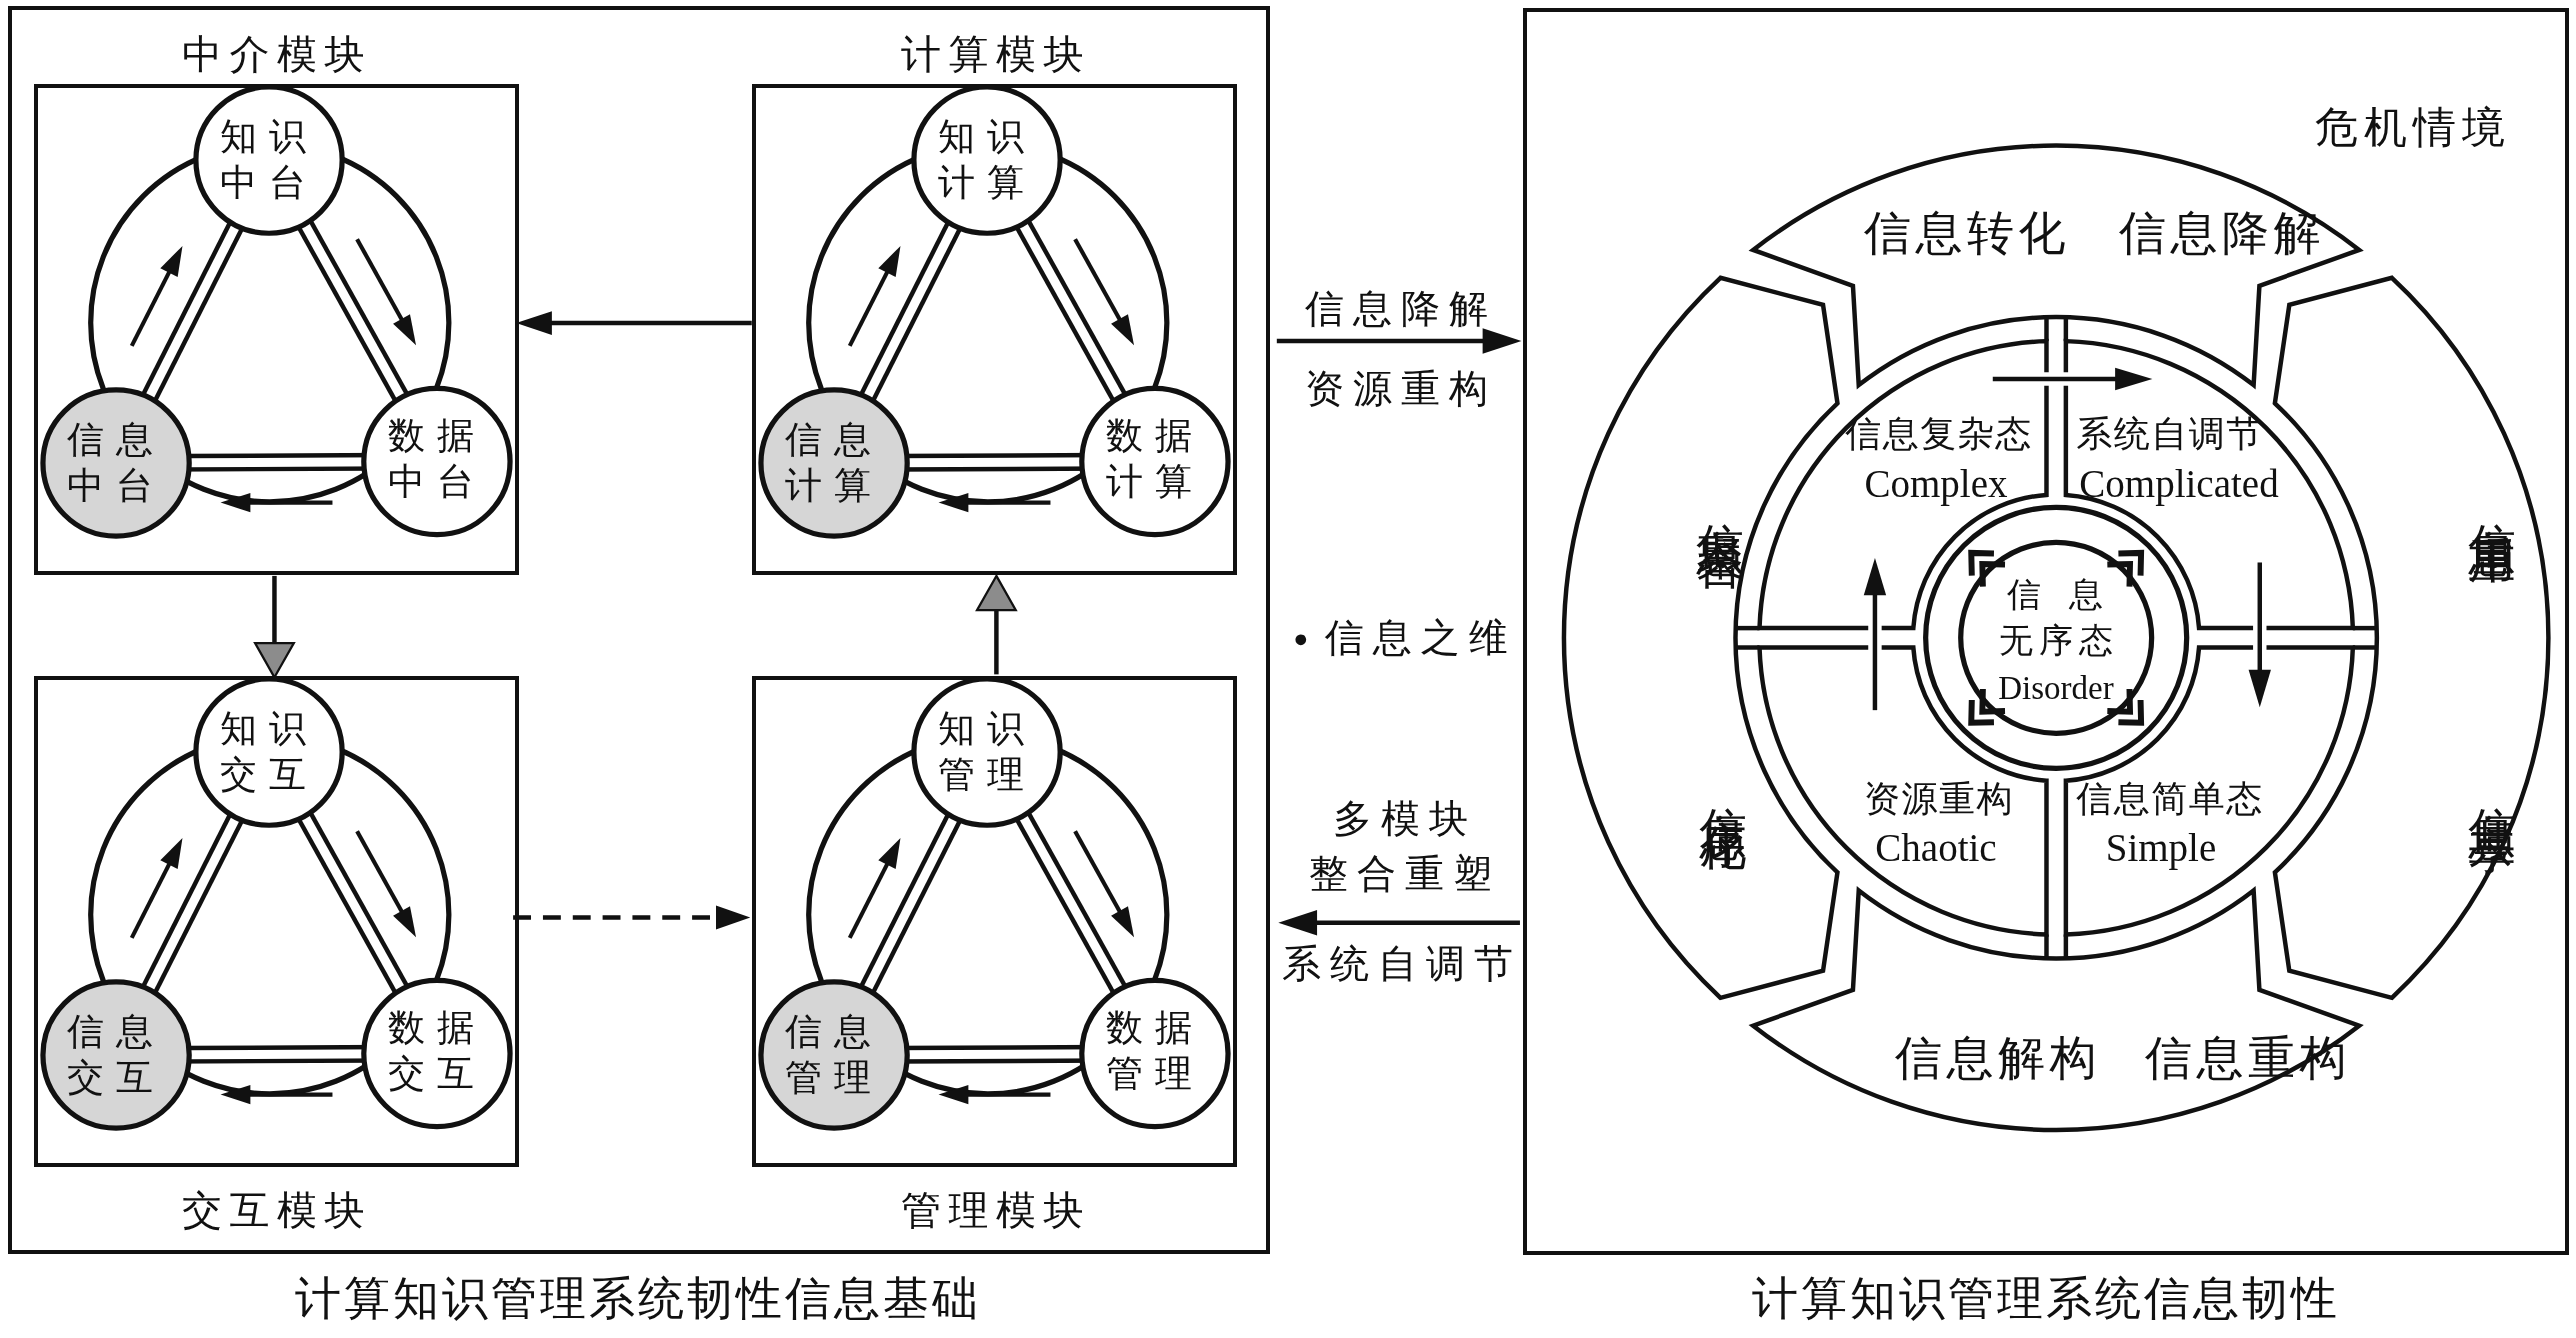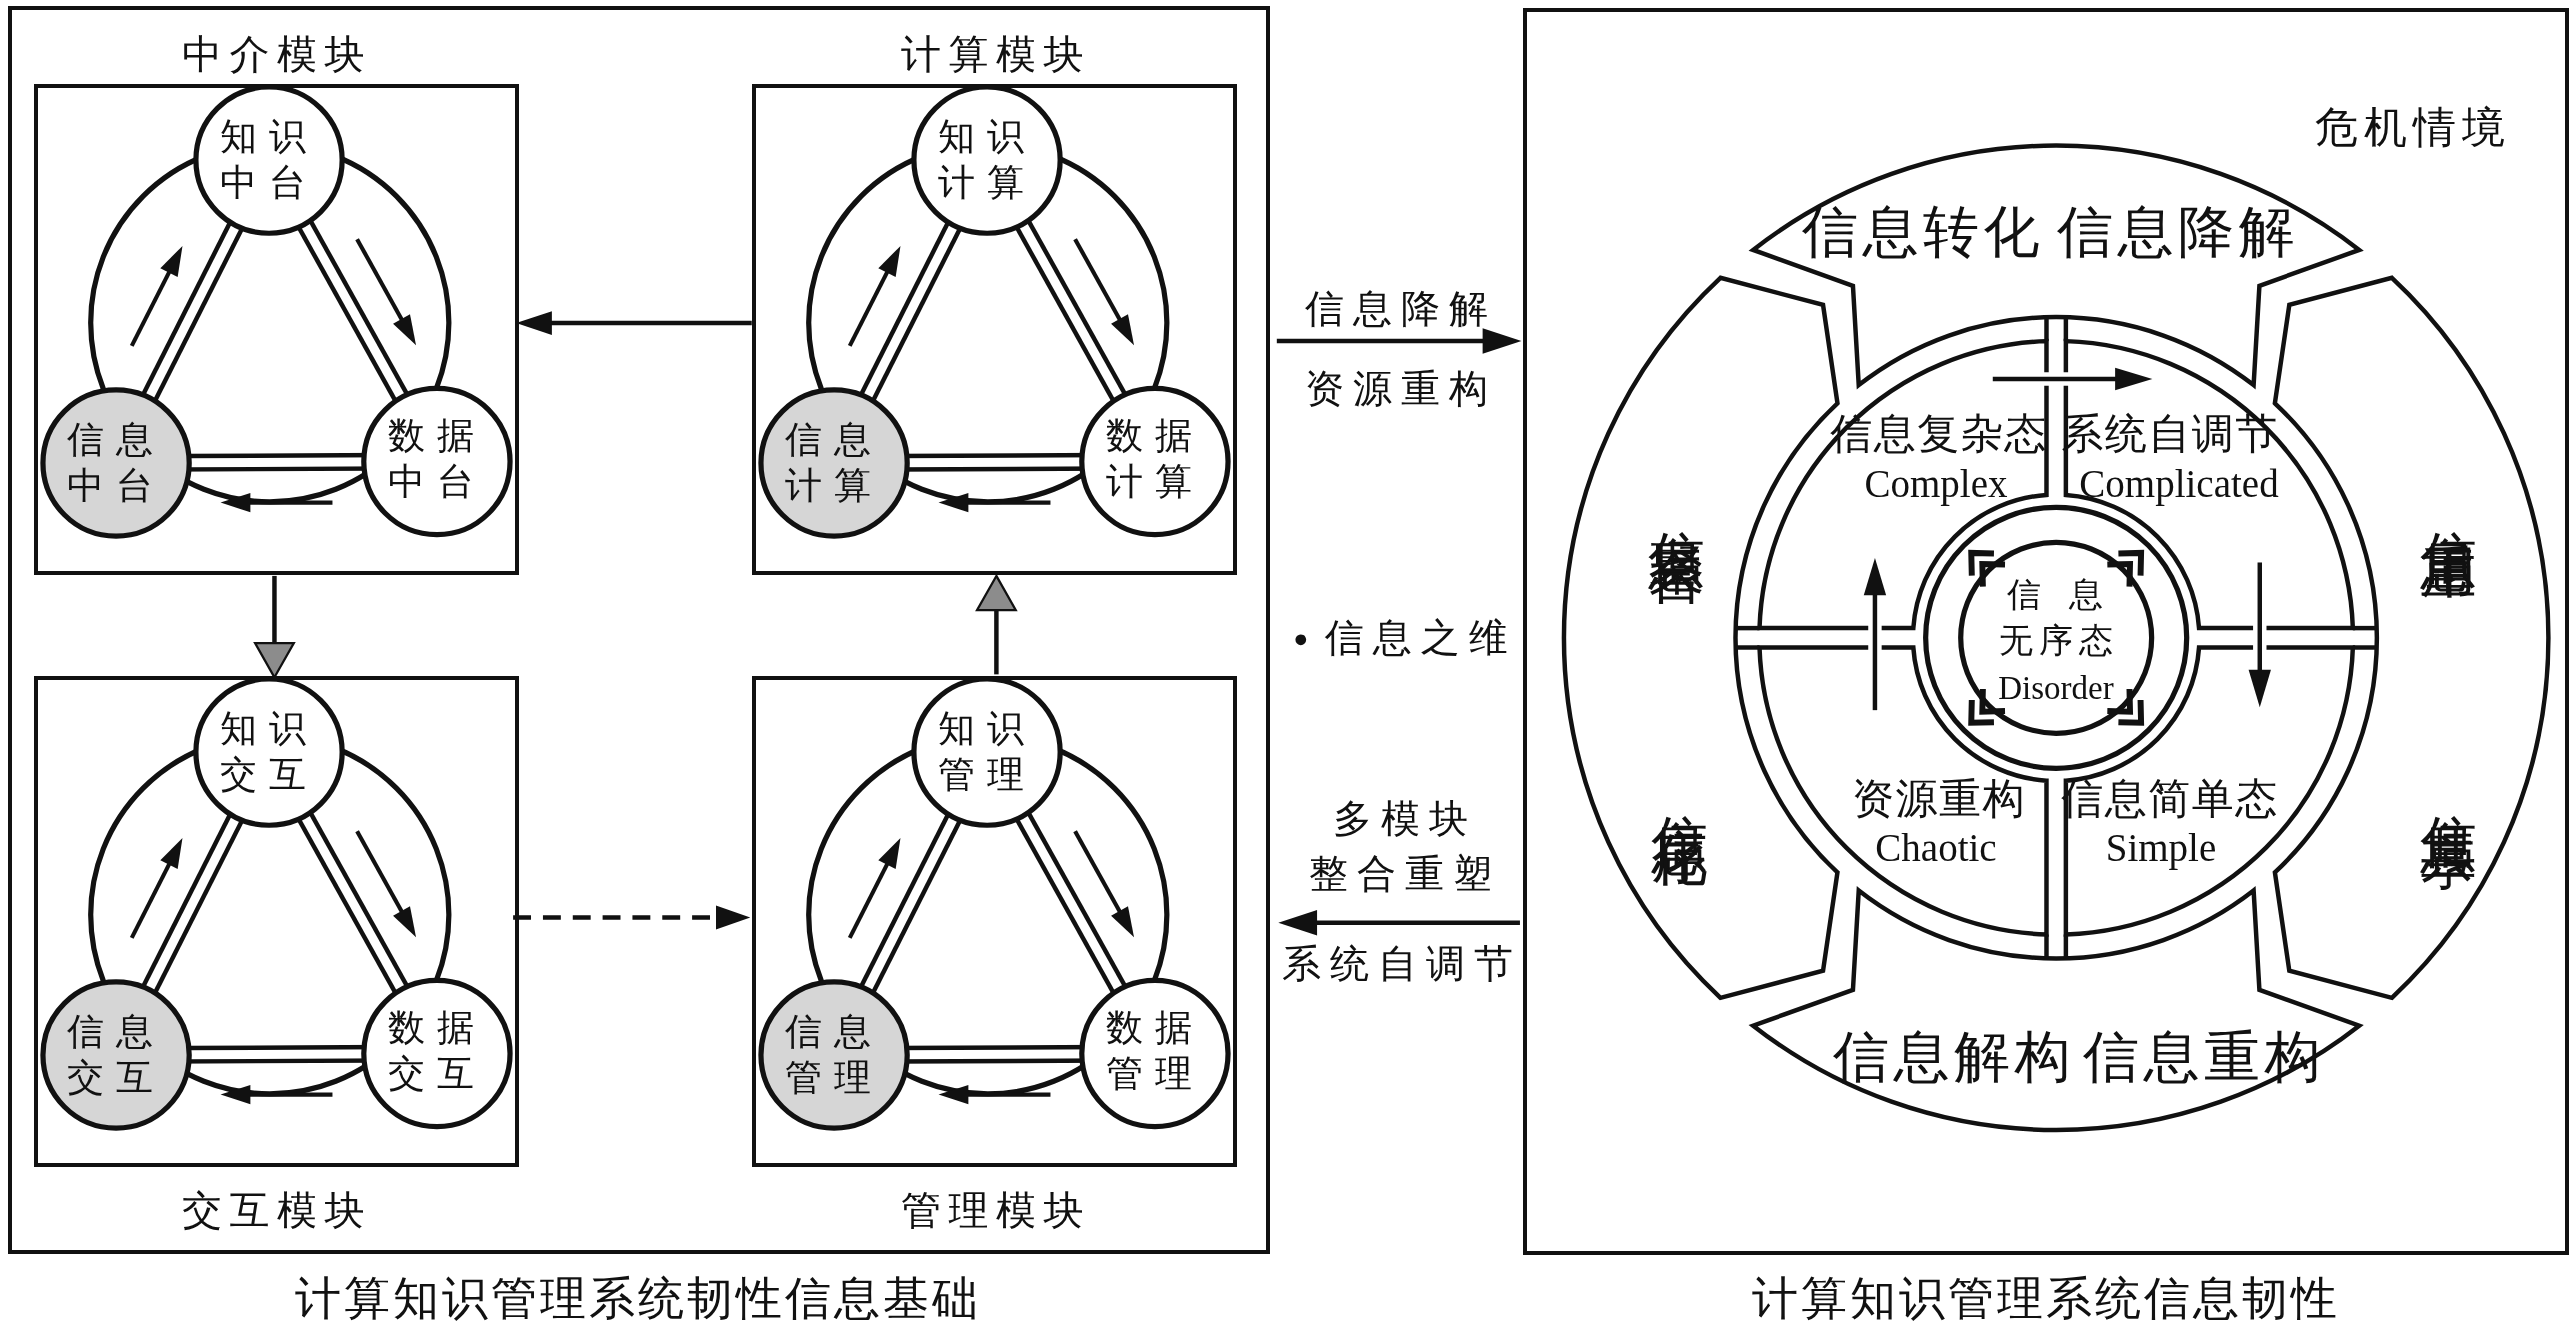--- a/index.html
+++ b/index.html
@@ -15,23 +15,23 @@
   .txt{position:absolute;transform:translate(-50%,-50%);white-space:nowrap;text-align:right;}
   .module-label{font-size:40px;letter-spacing:7.5px;}
   .node-label{position:absolute;transform:translate(-50%,-50%);text-align:center;
               font-size:37px;line-height:46px;letter-spacing:12px;white-space:nowrap;}
   .n-top{left:235px;top:76px}.n-left{left:82px;top:379px}.n-right{left:403px;top:375px}
   .mid-label{font-size:39px;letter-spacing:9px;}
   .bullet-row{display:flex;align-items:center;gap:7.5px;}
   .bullet-dot{font-size:25px;line-height:1;}
   .caption{font-size:46px;letter-spacing:3px;}
   .corner-label{font-size:43px;letter-spacing:6px;}
-  .ring-label{font-size:56px;letter-spacing:4.5px;}
+  .ring-label{font-size:47px;letter-spacing:4.5px;margin-left:44px;}
   .ring-label-v{writing-mode:vertical-rl;letter-spacing:6px;}
-  .quad-zh{font-size:42px;letter-spacing:1.5px;}
+  .quad-zh{font-size:36px;letter-spacing:1.5px;}
   .quad-en{font-size:39px;}
   .center-zh1{font-size:34px;letter-spacing:28px;}
   .center-zh2{font-size:34px;letter-spacing:6px;}
   .center-en{font-size:33px;}
   #linework{position:absolute;left:0;top:0;width:2576px;height:1339px;}
 </style>
 </head>
 <body>
 
 <div id="stage">

